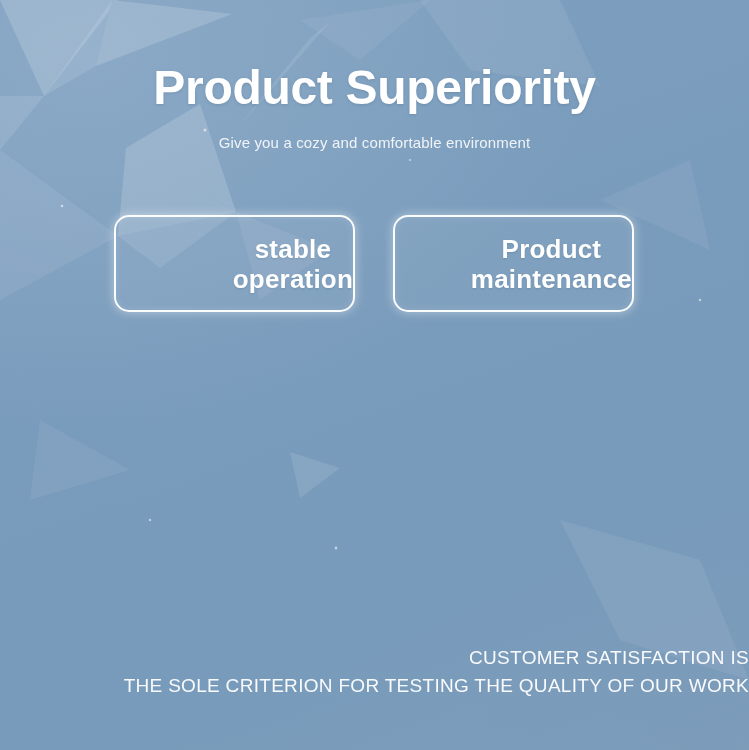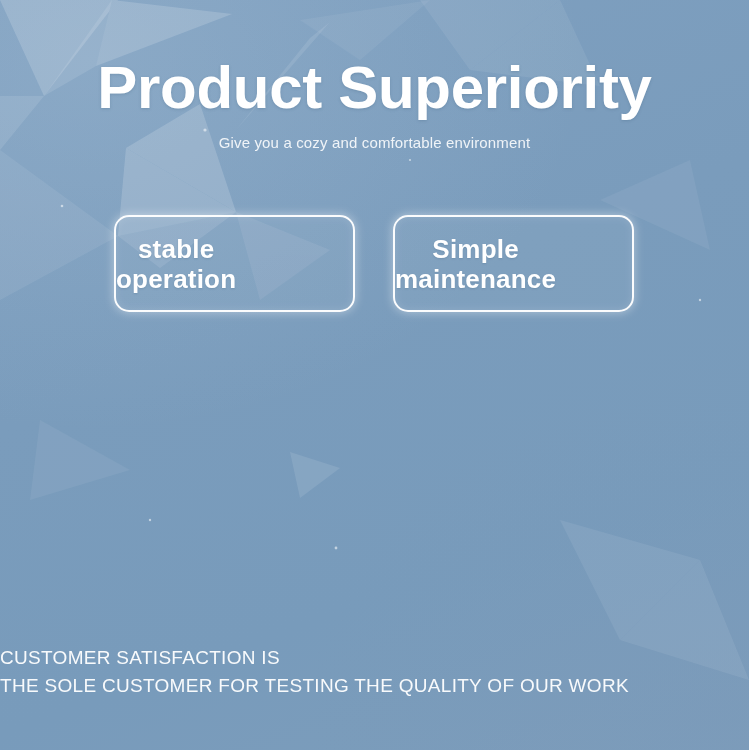--- a/index.html
+++ b/index.html
@@ -37,21 +37,21 @@
   
   .header {
     position: absolute;
     top: 58px;
     left: 0;
     right: 0;
     text-align: center;
   }
   .title {
     margin: 0;
-    font-size: 60px;
+    font-size: 48px;
     line-height: 60px;
     font-weight: bold;
     color: #ffffff;
     letter-spacing: -0.3px;
     text-shadow: 0 1px 3px rgba(60,90,120,0.25);
   }
   .subtitle {
     margin: 15px 0 8px 0;
     font-size: 15px;
     line-height: 20px;
@@ -70,21 +70,21 @@
     grid-template-columns: 241px 241px;
     column-gap: 38px;
     row-gap: 48px;
   }
   .card {
     position: relative;
     height: 97px;
     box-sizing: border-box;
     display: flex;
     align-items: center;
-    justify-content: flex-start;
+    justify-content: flex-end;
     text-align: center;
     border: 2px solid rgba(255,255,255,0.97);
     border-radius: 15px;
     background: rgba(255,255,255,0.045);
     box-shadow:
       0 0 10px 1px rgba(255,255,255,0.38),
       inset 0 0 9px 0 rgba(255,255,255,0.13);
   }
   .card-label {
     font-size: 26px;
@@ -95,21 +95,21 @@
     white-space: pre-line;
     text-shadow: 0 1px 2px rgba(60,90,120,0.22);
   }
 
   
   .footer {
     position: absolute;
     left: 0;
     right: 0;
     top: 644px;
-    text-align: left;
+    text-align: right;
   }
   .footer-line {
     margin: 0;
     font-size: 19px;
     line-height: 28px;
     font-weight: normal;
     color: rgba(255,255,255,0.95);
     letter-spacing: 0.3px;
   }
 </style>
@@ -162,27 +162,27 @@
 
   <div class="grid">
 
     <div class="card">
       <span class="card-label">stable
 operation</span>
     </div>
 
 
     <div class="card">
-      <span class="card-label">Simple
+      <span class="card-label">Product
 maintenance</span>
     </div>
 
 
 
 
   </div>
 
   <div class="footer">
     <p class="footer-line">CUSTOMER SATISFACTION IS</p>
-    <p class="footer-line">THE SOLE CUSTOMER FOR TESTING THE QUALITY OF OUR WORK</p>
+    <p class="footer-line">THE SOLE CRITERION FOR TESTING THE QUALITY OF OUR WORK</p>
   </div>
 
 </div>
 
 </body></html>

